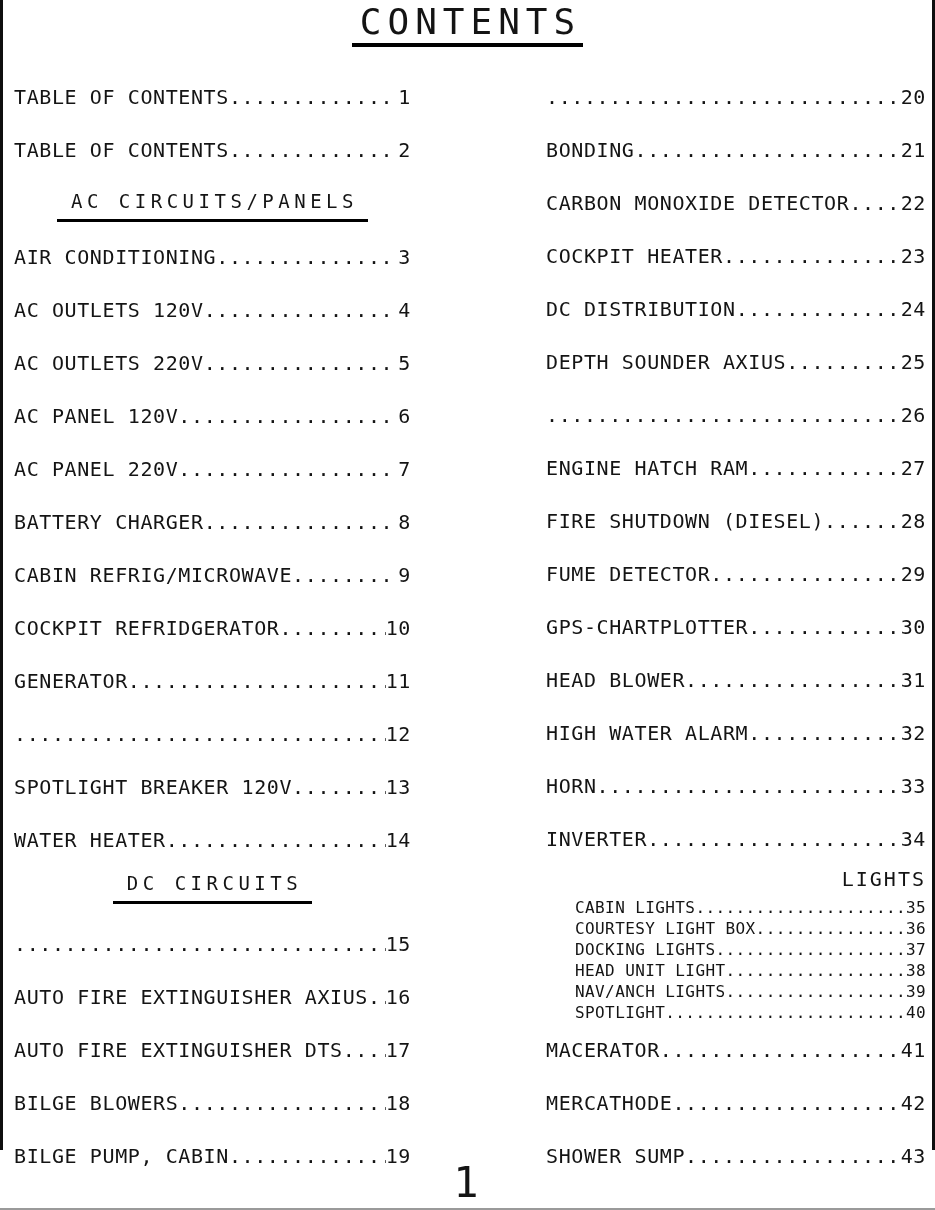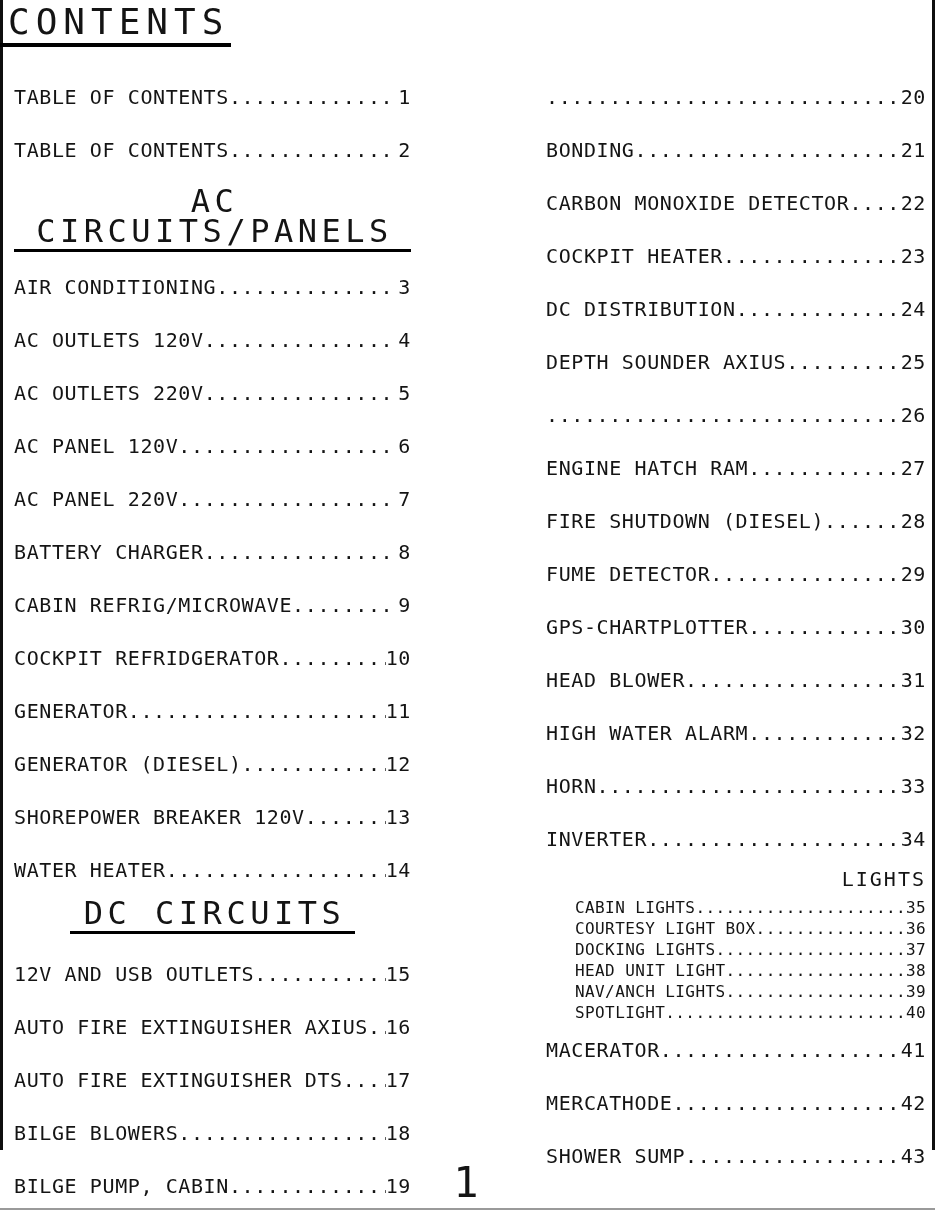--- a/index.html
+++ b/index.html
@@ -11,21 +11,21 @@
     color:#141414;
     overflow:hidden;
   }
   
   .edge-strip { position:absolute; top:0; width:3px; height:1150px; background:#0e0e0e; }
   .edge-left { left:0; }
   .edge-right { right:0; }
   .bottom-line { position:absolute; left:0; right:0; bottom:0; height:2px; background:#9a9a9a; }
 
   
-  .title-wrap { position:absolute; top:2px; left:0; right:0; text-align:left; }
+  .title-wrap { position:absolute; top:2px; left:0; right:0; text-align:center; }
   .page-title {
     display:inline-block;
     font-size:36px; line-height:40px; letter-spacing:6px;
     border-bottom:4px solid #000;
     padding:0 2px 1px 8px;
   }
 
   
   .column { position:absolute; top:86px; }
   .col-left  { left:14px;  width:397px; }
@@ -42,21 +42,21 @@
   .entry-label { flex:none; }
   .leader { flex:1 1 auto; min-width:0; overflow:hidden; white-space:nowrap; }
   .entry-page { flex:none; }
 
   
   .section-header { text-align:center; }
   .section-header.s1 { margin:-6px 0 24px; }
   .section-header.s2 { margin:-14px 0 29px; }
   .section-title {
     display:inline-block;
-    font-size:32px; line-height:30px; letter-spacing:4.5px;
+    font-size:19px; line-height:30px; letter-spacing:4.5px;
     border-bottom:3px solid #000;
     padding:0 10px 3px 14px;
   }
 
   
   .toc-group { margin:-13px 0 16px;text-align:right; }
   .group-title { font-size:20px; line-height:22px; letter-spacing:2px; margin-bottom:7px; }
   .toc-entry.sub {
     font-size:16px; line-height:21px; height:21px;
     letter-spacing:0.4px;
@@ -131,37 +131,35 @@
       <span class="entry-label">COCKPIT REFRIDGERATOR</span>
       <span class="leader">......................................................................</span>
       <span class="entry-page">10</span>
     </div>
     <div class="toc-entry">
       <span class="entry-label">GENERATOR</span>
       <span class="leader">......................................................................</span>
       <span class="entry-page">11</span>
     </div>
     <div class="toc-entry">
-      <span class="entry-label">GENERATOR (DIESEL)</span>
       <span class="leader">......................................................................</span>
       <span class="entry-page">12</span>
     </div>
     <div class="toc-entry">
-      <span class="entry-label">SHOREPOWER BREAKER 120V</span>
+      <span class="entry-label">SPOTLIGHT BREAKER 120V</span>
       <span class="leader">......................................................................</span>
       <span class="entry-page">13</span>
     </div>
     <div class="toc-entry">
       <span class="entry-label">WATER HEATER</span>
       <span class="leader">......................................................................</span>
       <span class="entry-page">14</span>
     </div>
     <div class="section-header s2"><span class="section-title">DC CIRCUITS</span></div>
     <div class="toc-entry">
-      <span class="entry-label">12V AND USB OUTLETS</span>
       <span class="leader">......................................................................</span>
       <span class="entry-page">15</span>
     </div>
     <div class="toc-entry">
       <span class="entry-label">AUTO FIRE EXTINGUISHER AXIUS</span>
       <span class="leader">......................................................................</span>
       <span class="entry-page">16</span>
     </div>
     <div class="toc-entry">
       <span class="entry-label">AUTO FIRE EXTINGUISHER DTS</span>

